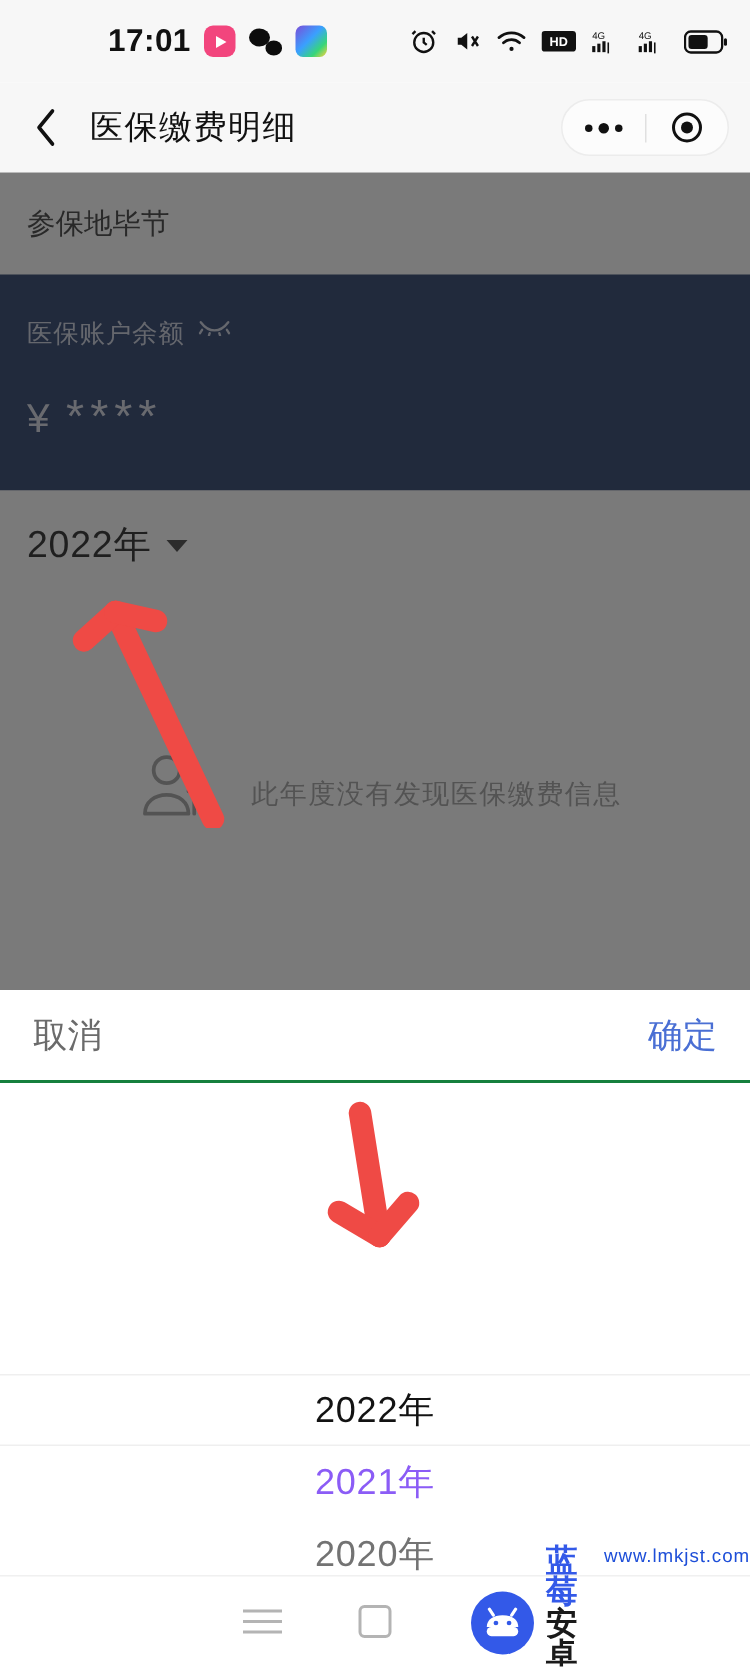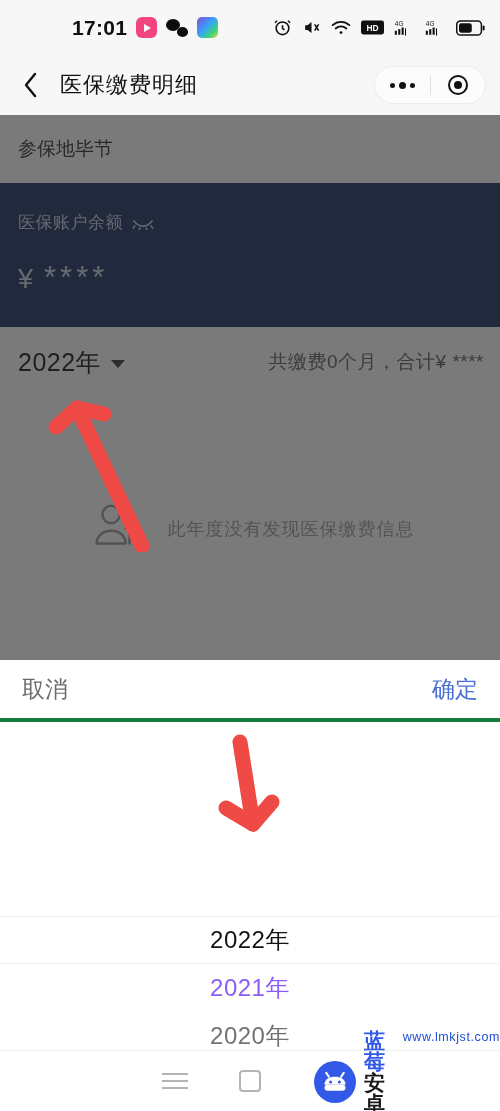--- a/index.html
+++ b/index.html
@@ -54,21 +54,21 @@
     display:flex; align-items:center; justify-content:center; }
   .cap-ring i { width:8px; height:8px; border-radius:50%; background:#111; display:block; }
 
   
   .page { position:absolute; top:115px; left:0; width:500px; height:545px; background:#fff; }
   .region { height:68px; display:flex; align-items:center; padding-left:18px; background:#fff; }
   .region-label { font-size:19px; color:#2b2b2b; }
   .region-value { font-size:19px; color:#2b2b2b; }
 
   .balance-card { height:144px; background:#162d5e; padding:28px 0 0 18px; }
-  .bal-row { display:flex; align-items:flex-end; gap:9px; }
+  .bal-row { display:flex; align-items:flex-start; gap:9px;font-family:Liberation Mono, monospace; }
   .bal-label { font-size:17px; color:#c9cedd; letter-spacing:.5px; }
   .bal-amount { margin-top:30px; display:flex; align-items:baseline; gap:11px; color:#d2d6e2; }
   .bal-yen { font-size:27px; }
   .bal-stars { font-size:31px; letter-spacing:4px; line-height:.8; }
 
   .yearbar { height:70px; display:flex; align-items:center; padding:0 16px 0 18px; background:#fff; }
   .year-sel { display:flex; align-items:center; gap:10px; }
   .year-text { font-size:25px; color:#111; letter-spacing:.5px; }
   .caret { width:0; height:0; border-left:7px solid transparent; border-right:7px solid transparent;
     border-top:8px solid #333; margin-top:4px; }
@@ -77,21 +77,21 @@
   .empty { height:263px; display:flex; flex-direction:row; align-items:center; justify-content:center;
     background:#fff; gap:24px; }
   .empty-text { font-size:18px; color:#9a9a9a; letter-spacing:1px; }
 
   .dim { position:absolute; top:115px; left:0; width:500px; height:545px;
     background:rgba(40,40,40,.62); }
 
   
   .picker { position:absolute; top:660px; left:0; width:500px; height:390px; background:#fff; }
   .picker-head { height:62px; display:flex; align-items:center; padding:0 22px;
-    border-bottom:4px solid #15803d; }
+    border-bottom:2px solid #15803d; }
   .pk-cancel { font-size:23px; color:#6b6b6b; }
   .pk-confirm { margin-left:auto; font-size:23px; color:#4a6fd4; }
   .wheel { position:relative; height:328px; overflow:hidden; }
   .wheel-list { padding-top:194px; }
   .wheel-item { height:48px; display:flex; align-items:center; justify-content:center;
     font-size:24px; letter-spacing:.5px; }
   .wheel-item.sel { color:#131313; }
   .wheel-item.o1 { color:#8b5cf6; }
   .wheel-item.o2 { color:#737373; }
   .wheel-band { position:absolute; left:0; width:500px; top:194px; height:48px;
@@ -239,21 +239,20 @@
         <span class="bal-yen">¥</span>
         <span class="bal-stars">****</span>
       </div>
     </div>
 
     <div class="yearbar">
       <div class="year-sel">
         <span class="year-text">2022年</span>
         <span class="caret"></span>
       </div>
-      <div class="year-summary">共缴费0个月，合计¥ ****</div>
     </div>
 
     <div class="empty">
       <span>
         <svg width="58" height="58" viewBox="0 0 60 60" fill="none" stroke="#9a9a9a" stroke-width="2.6" stroke-linecap="round" stroke-linejoin="round">
           <circle cx="26" cy="17" r="9"></circle>
           <path d="M11 47c0-8 6.7-13 15-13s15 5 15 13z"></path>
           <path d="M45 28v19"></path>
             <path d="M45 28l-4 3.5"></path>
         </svg>

